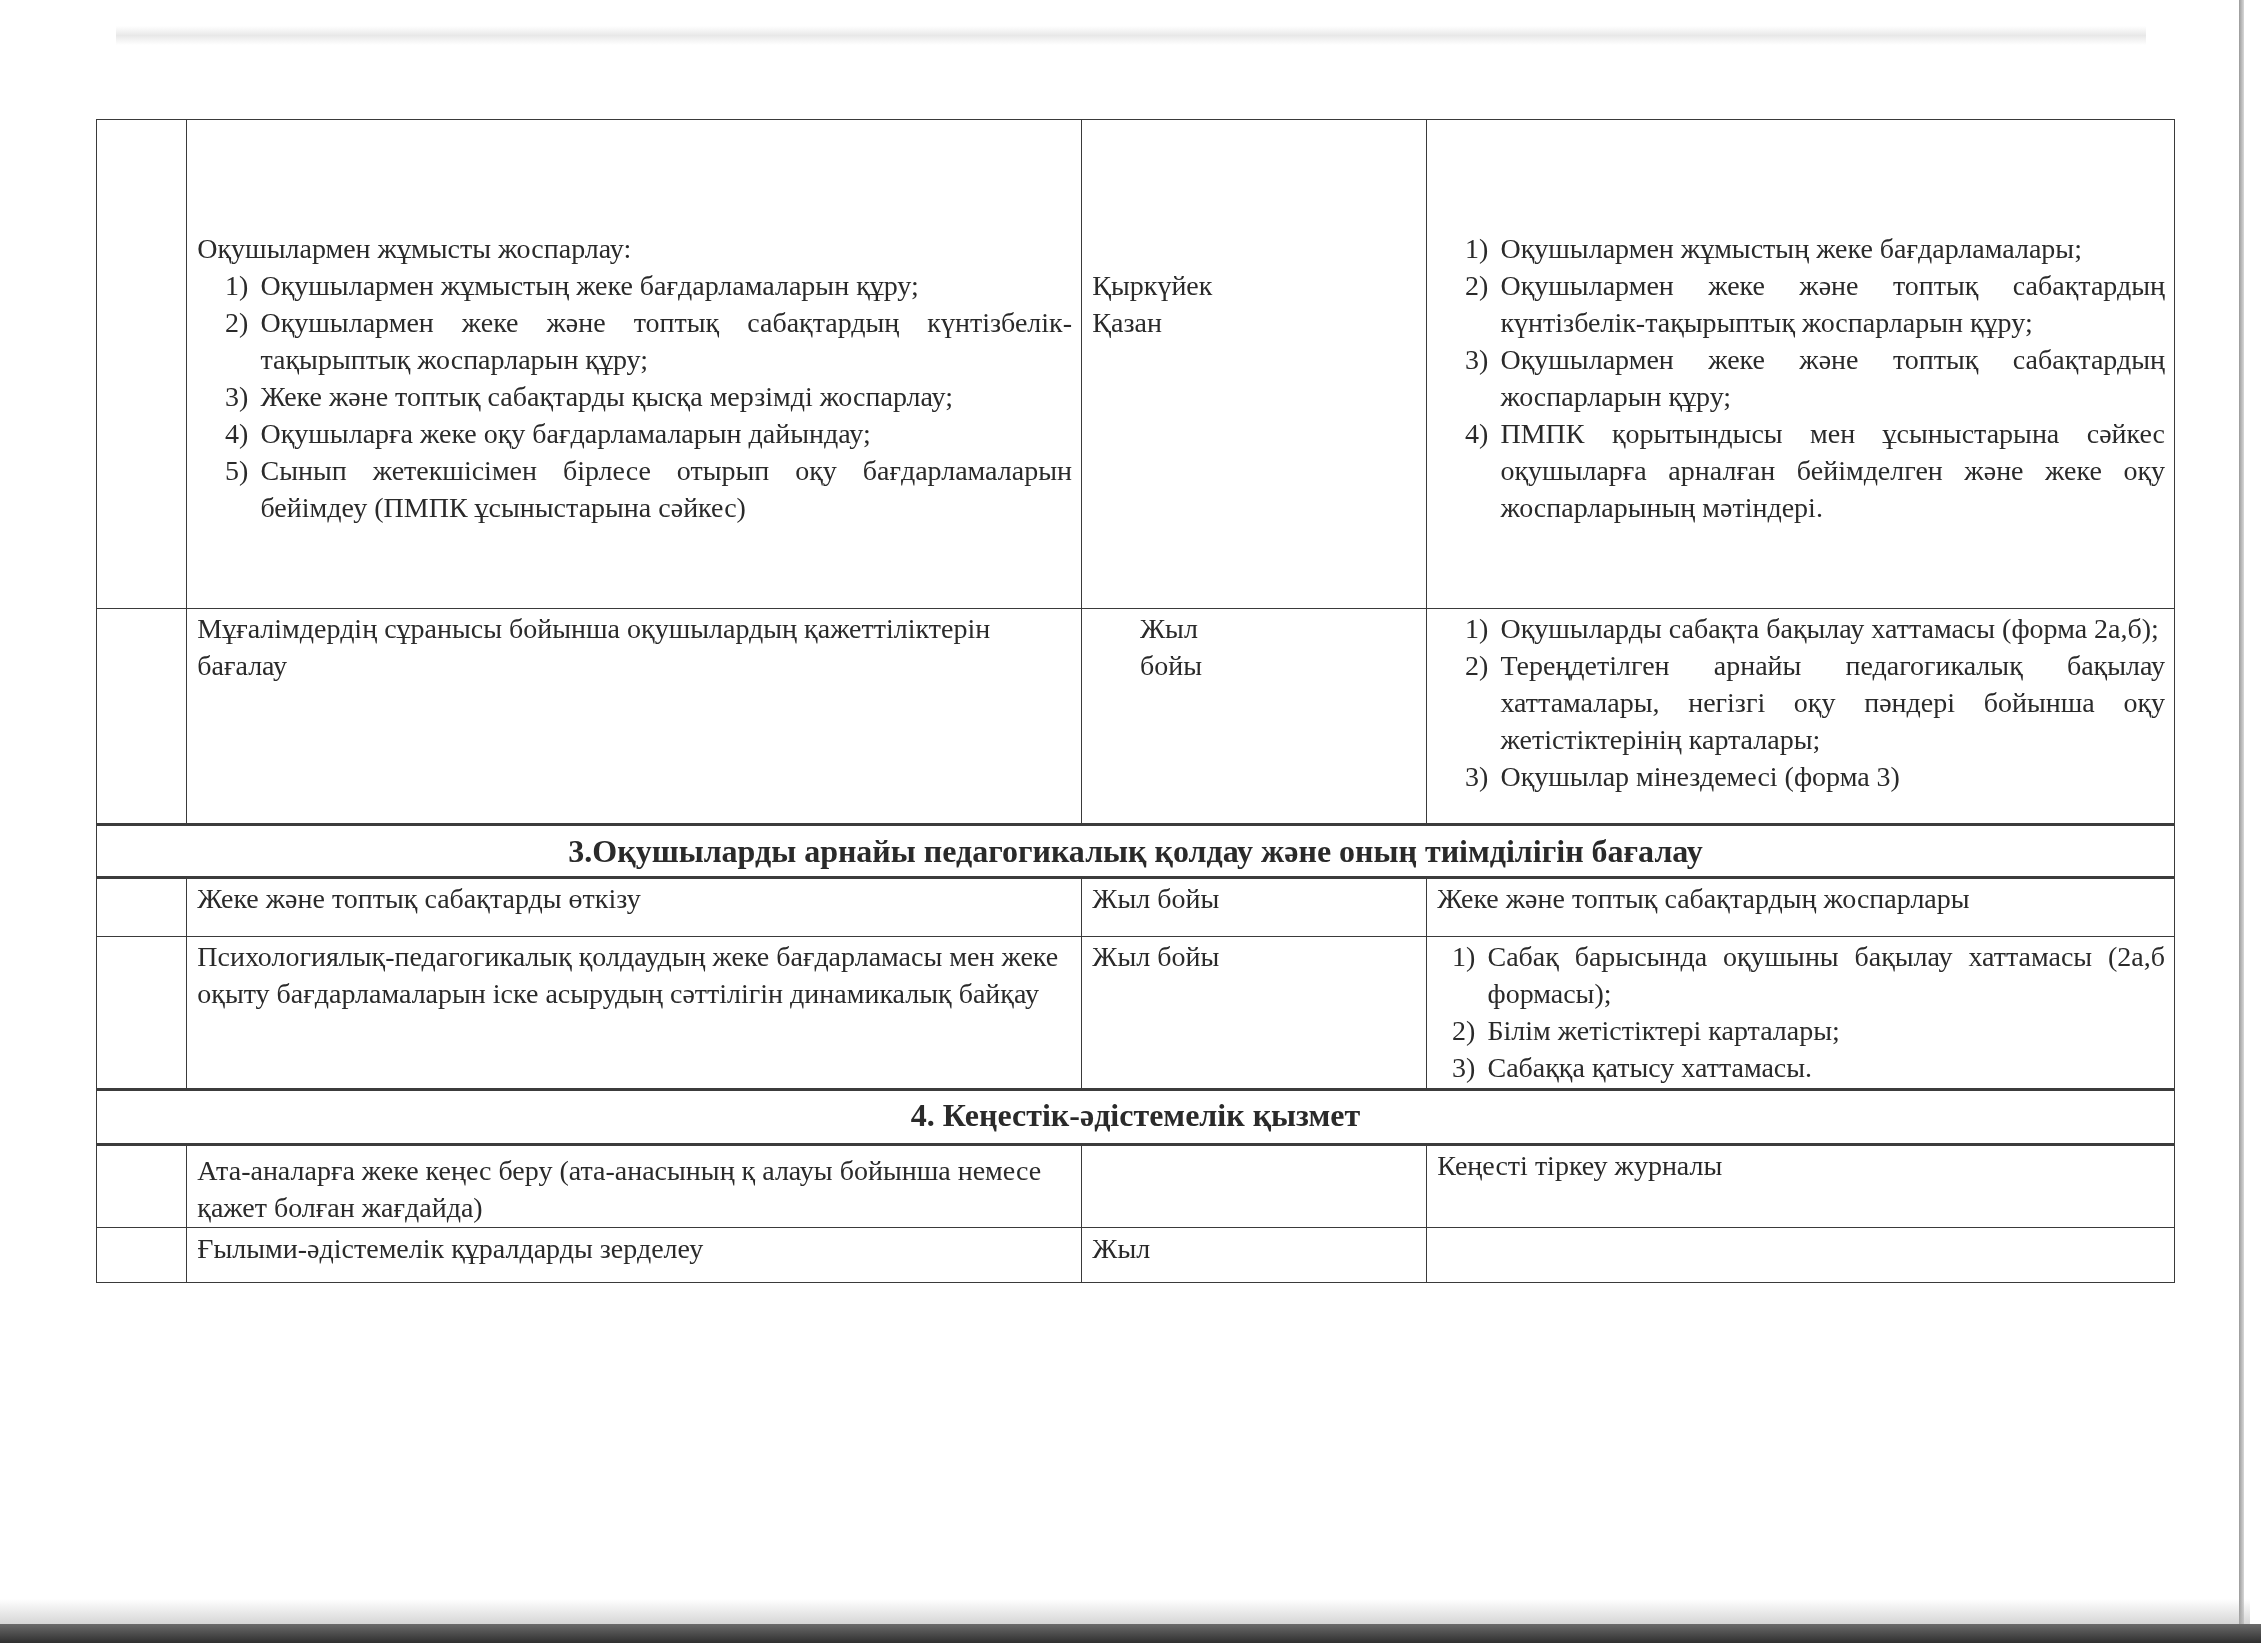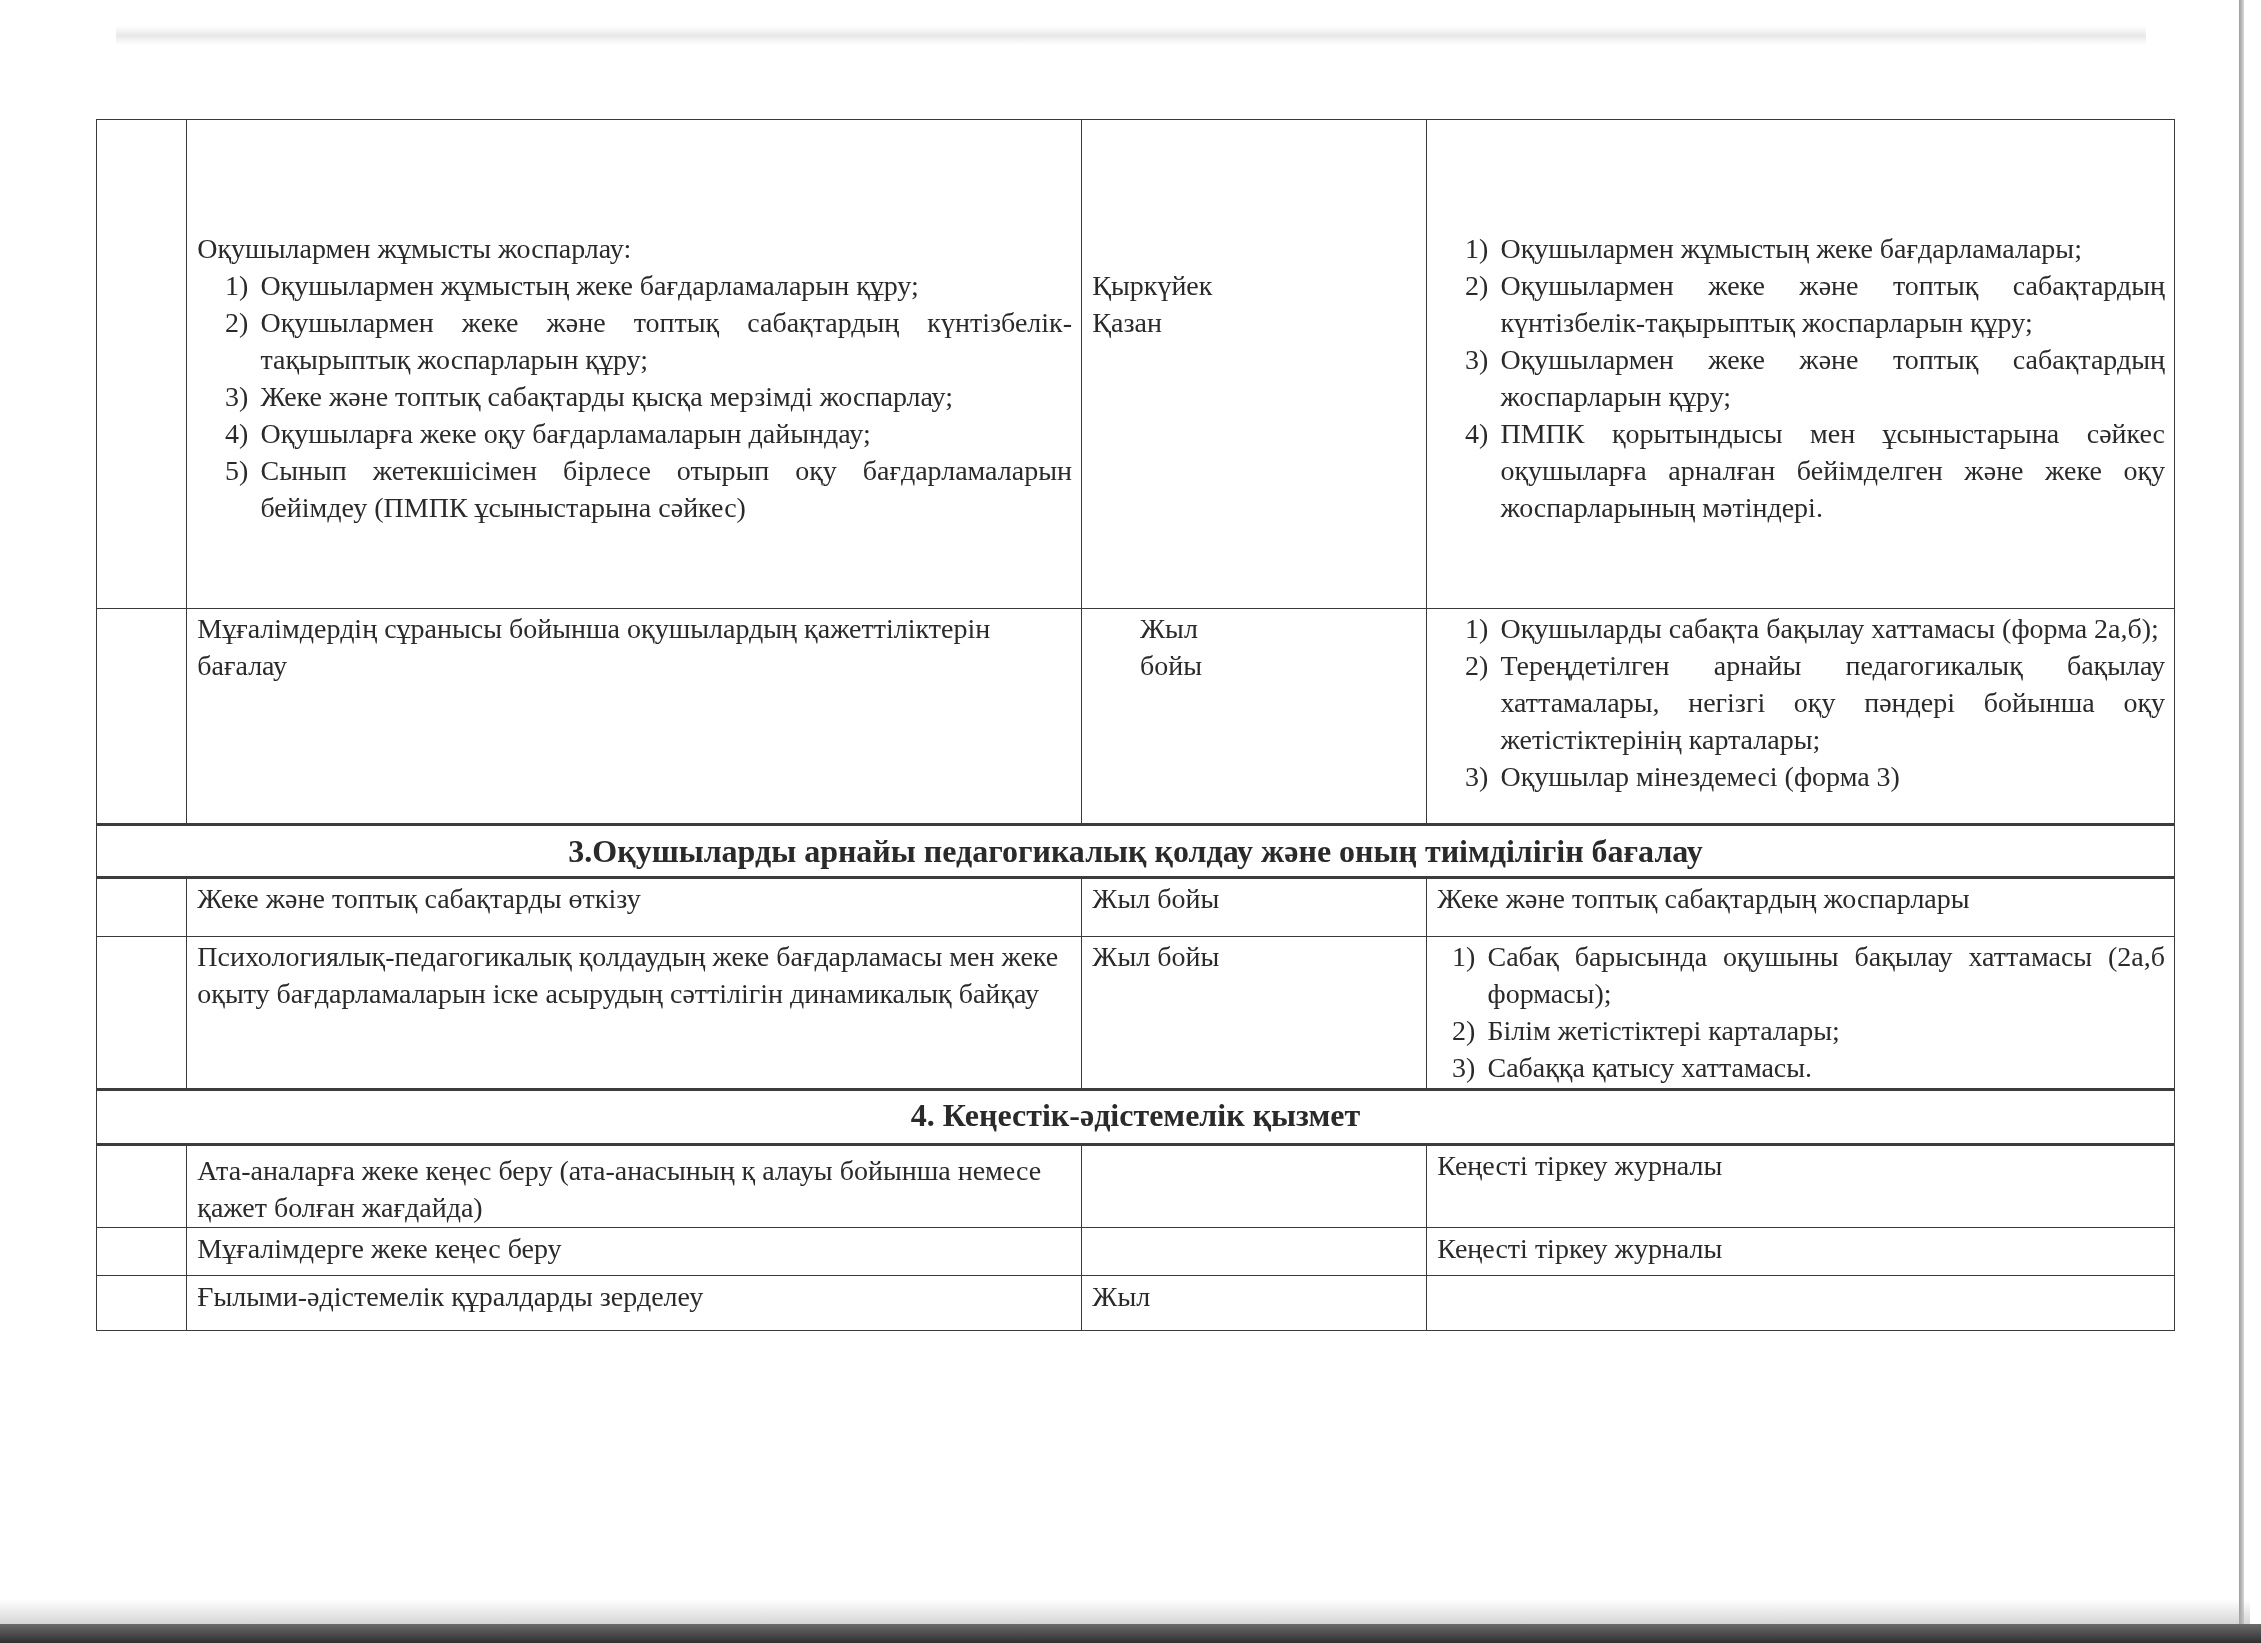--- a/index.html
+++ b/index.html
@@ -146,26 +146,20 @@
     <td colspan="4">4. Кеңестік-әдістемелік қызмет</td>
   </tr>
 
   <tr style="height:77px;">
     <td></td>
     <td style="padding-top:6.4px;">Ата-аналарға жеке кеңес беру (ата-анасының қ алауы бойынша немесе қажет болған жағдайда)</td>
     <td></td>
     <td>Кеңесті тіркеу журналы</td>
   </tr>
 
-  <tr style="height:48px;">
-    <td></td>
-    <td>Мұғалімдерге жеке кеңес беру</td>
-    <td></td>
-    <td>Кеңесті тіркеу журналы</td>
-  </tr>
 
 
   <tr style="height:55px;">
     <td></td>
     <td>Ғылыми-әдістемелік құралдарды зерделеу</td>
     <td>Жыл</td>
     <td></td>
   </tr>
 </tbody>
   </table>

